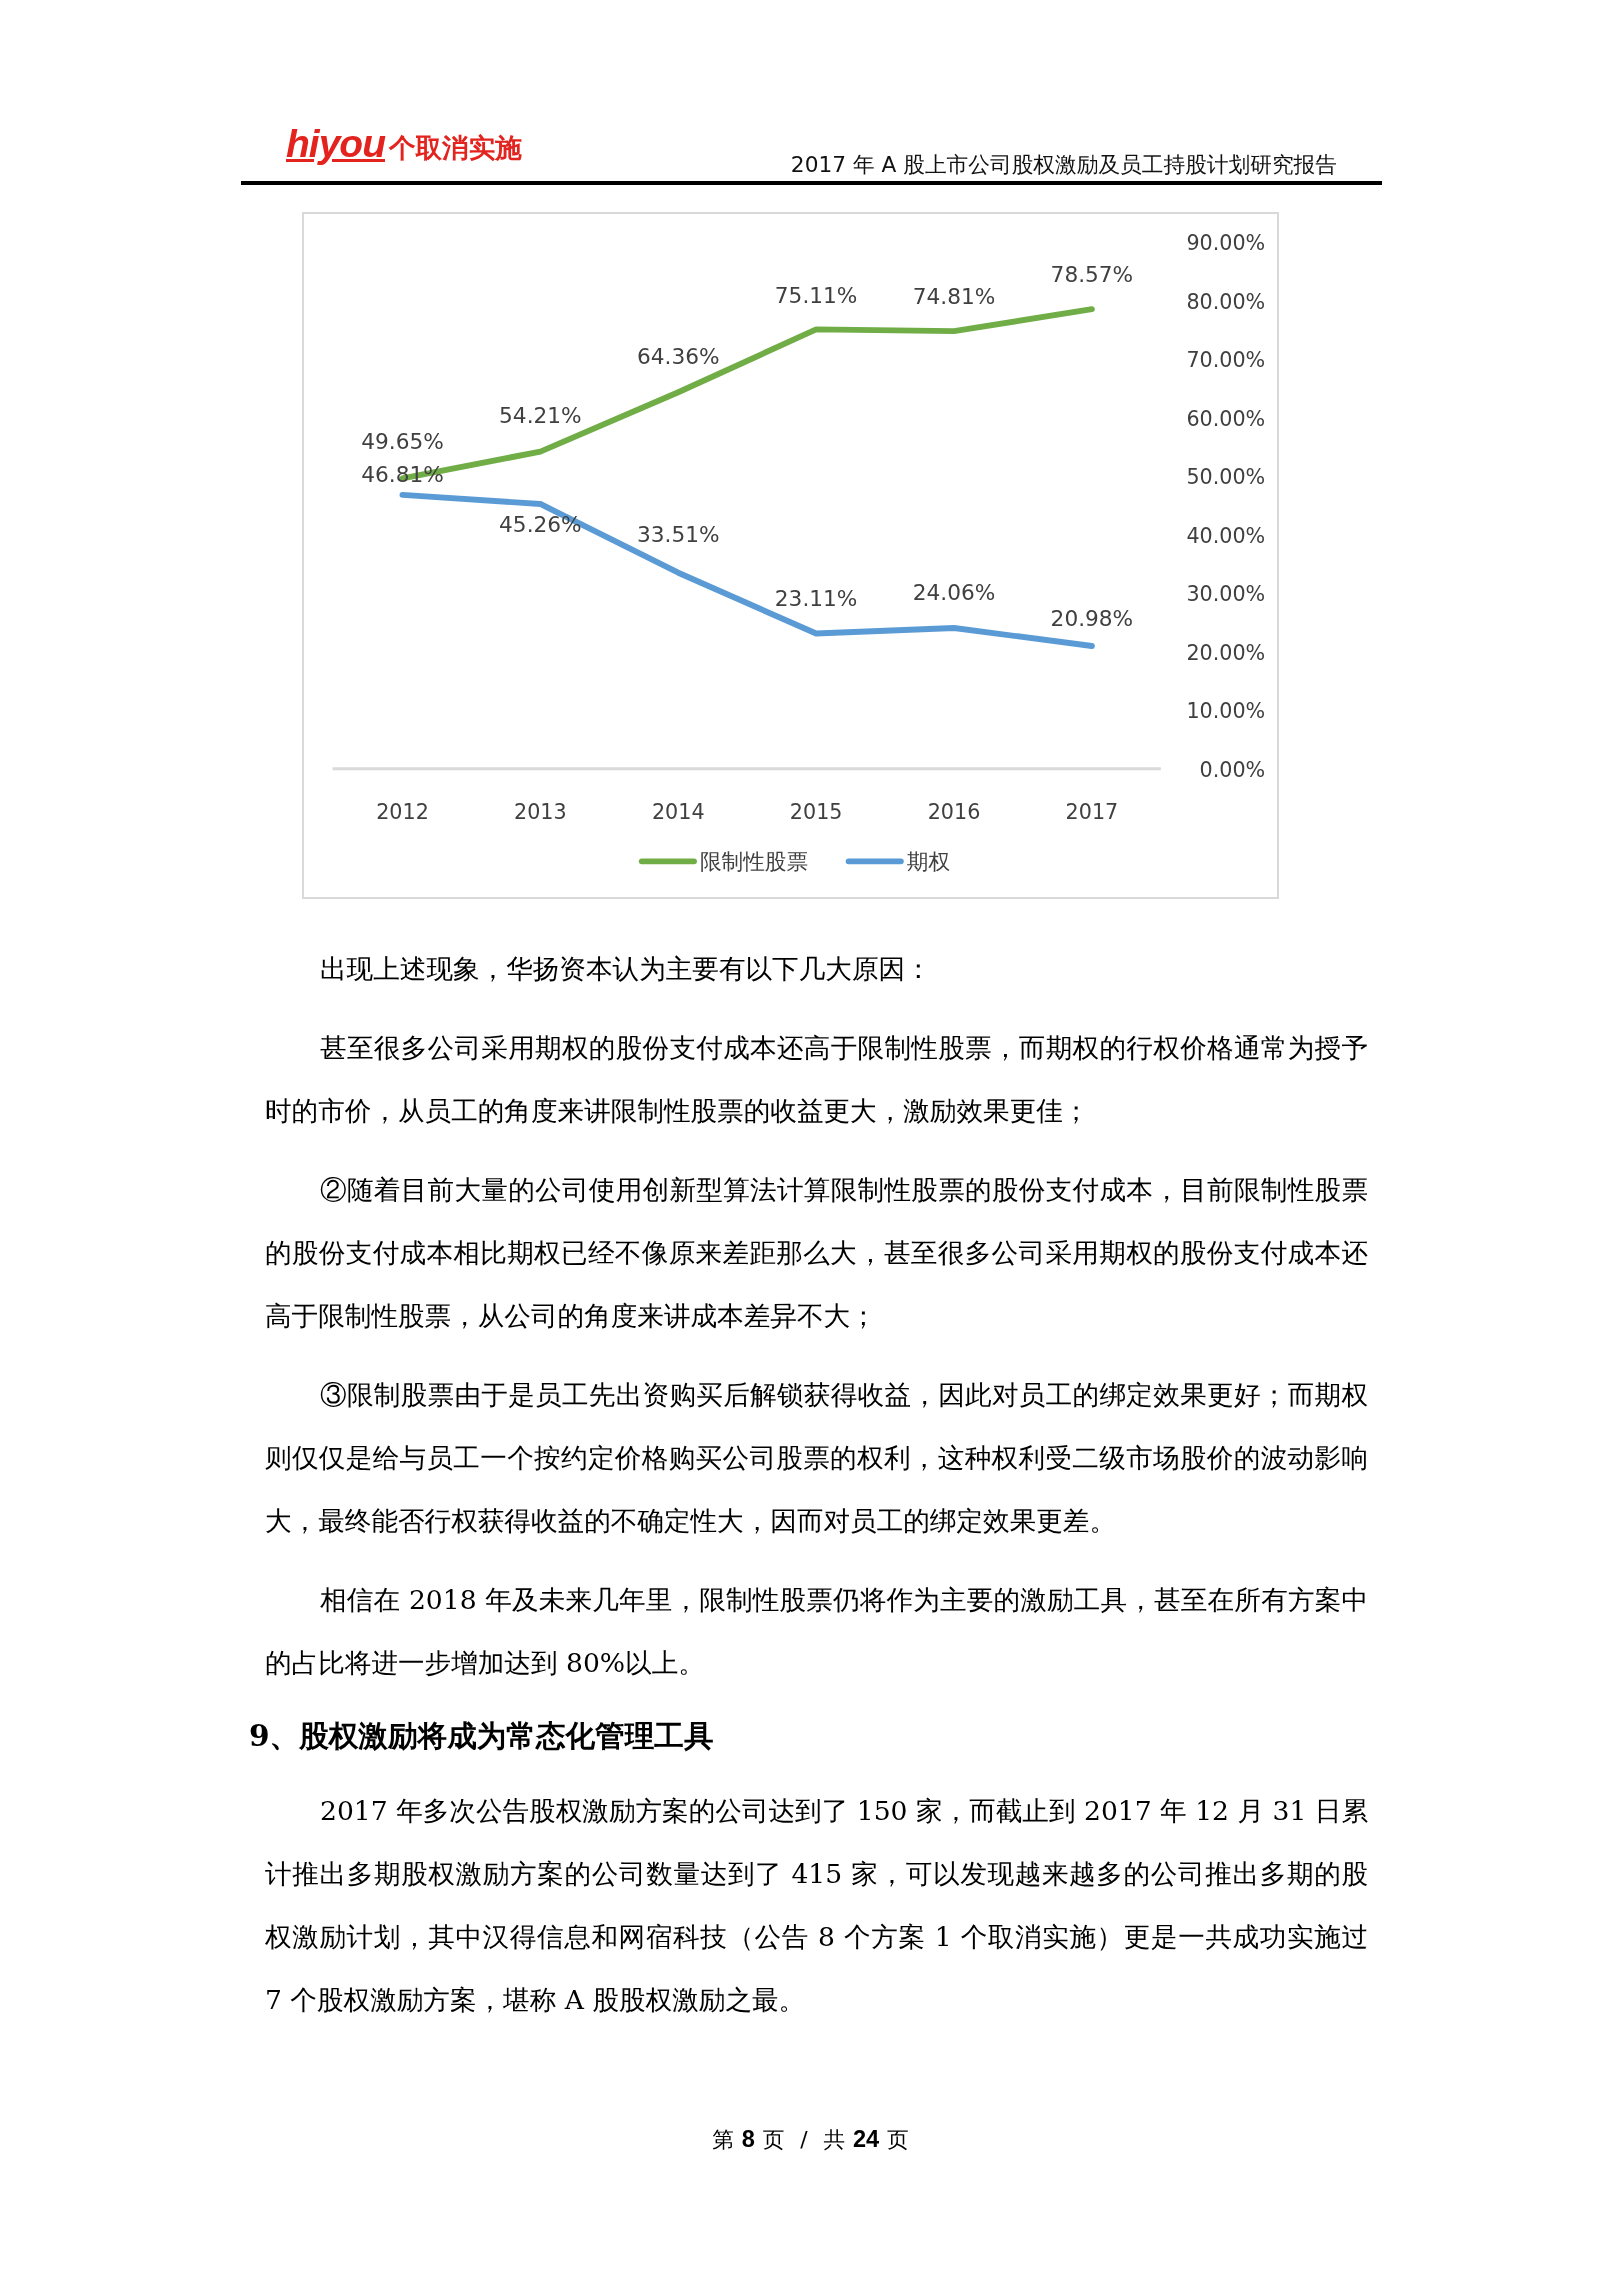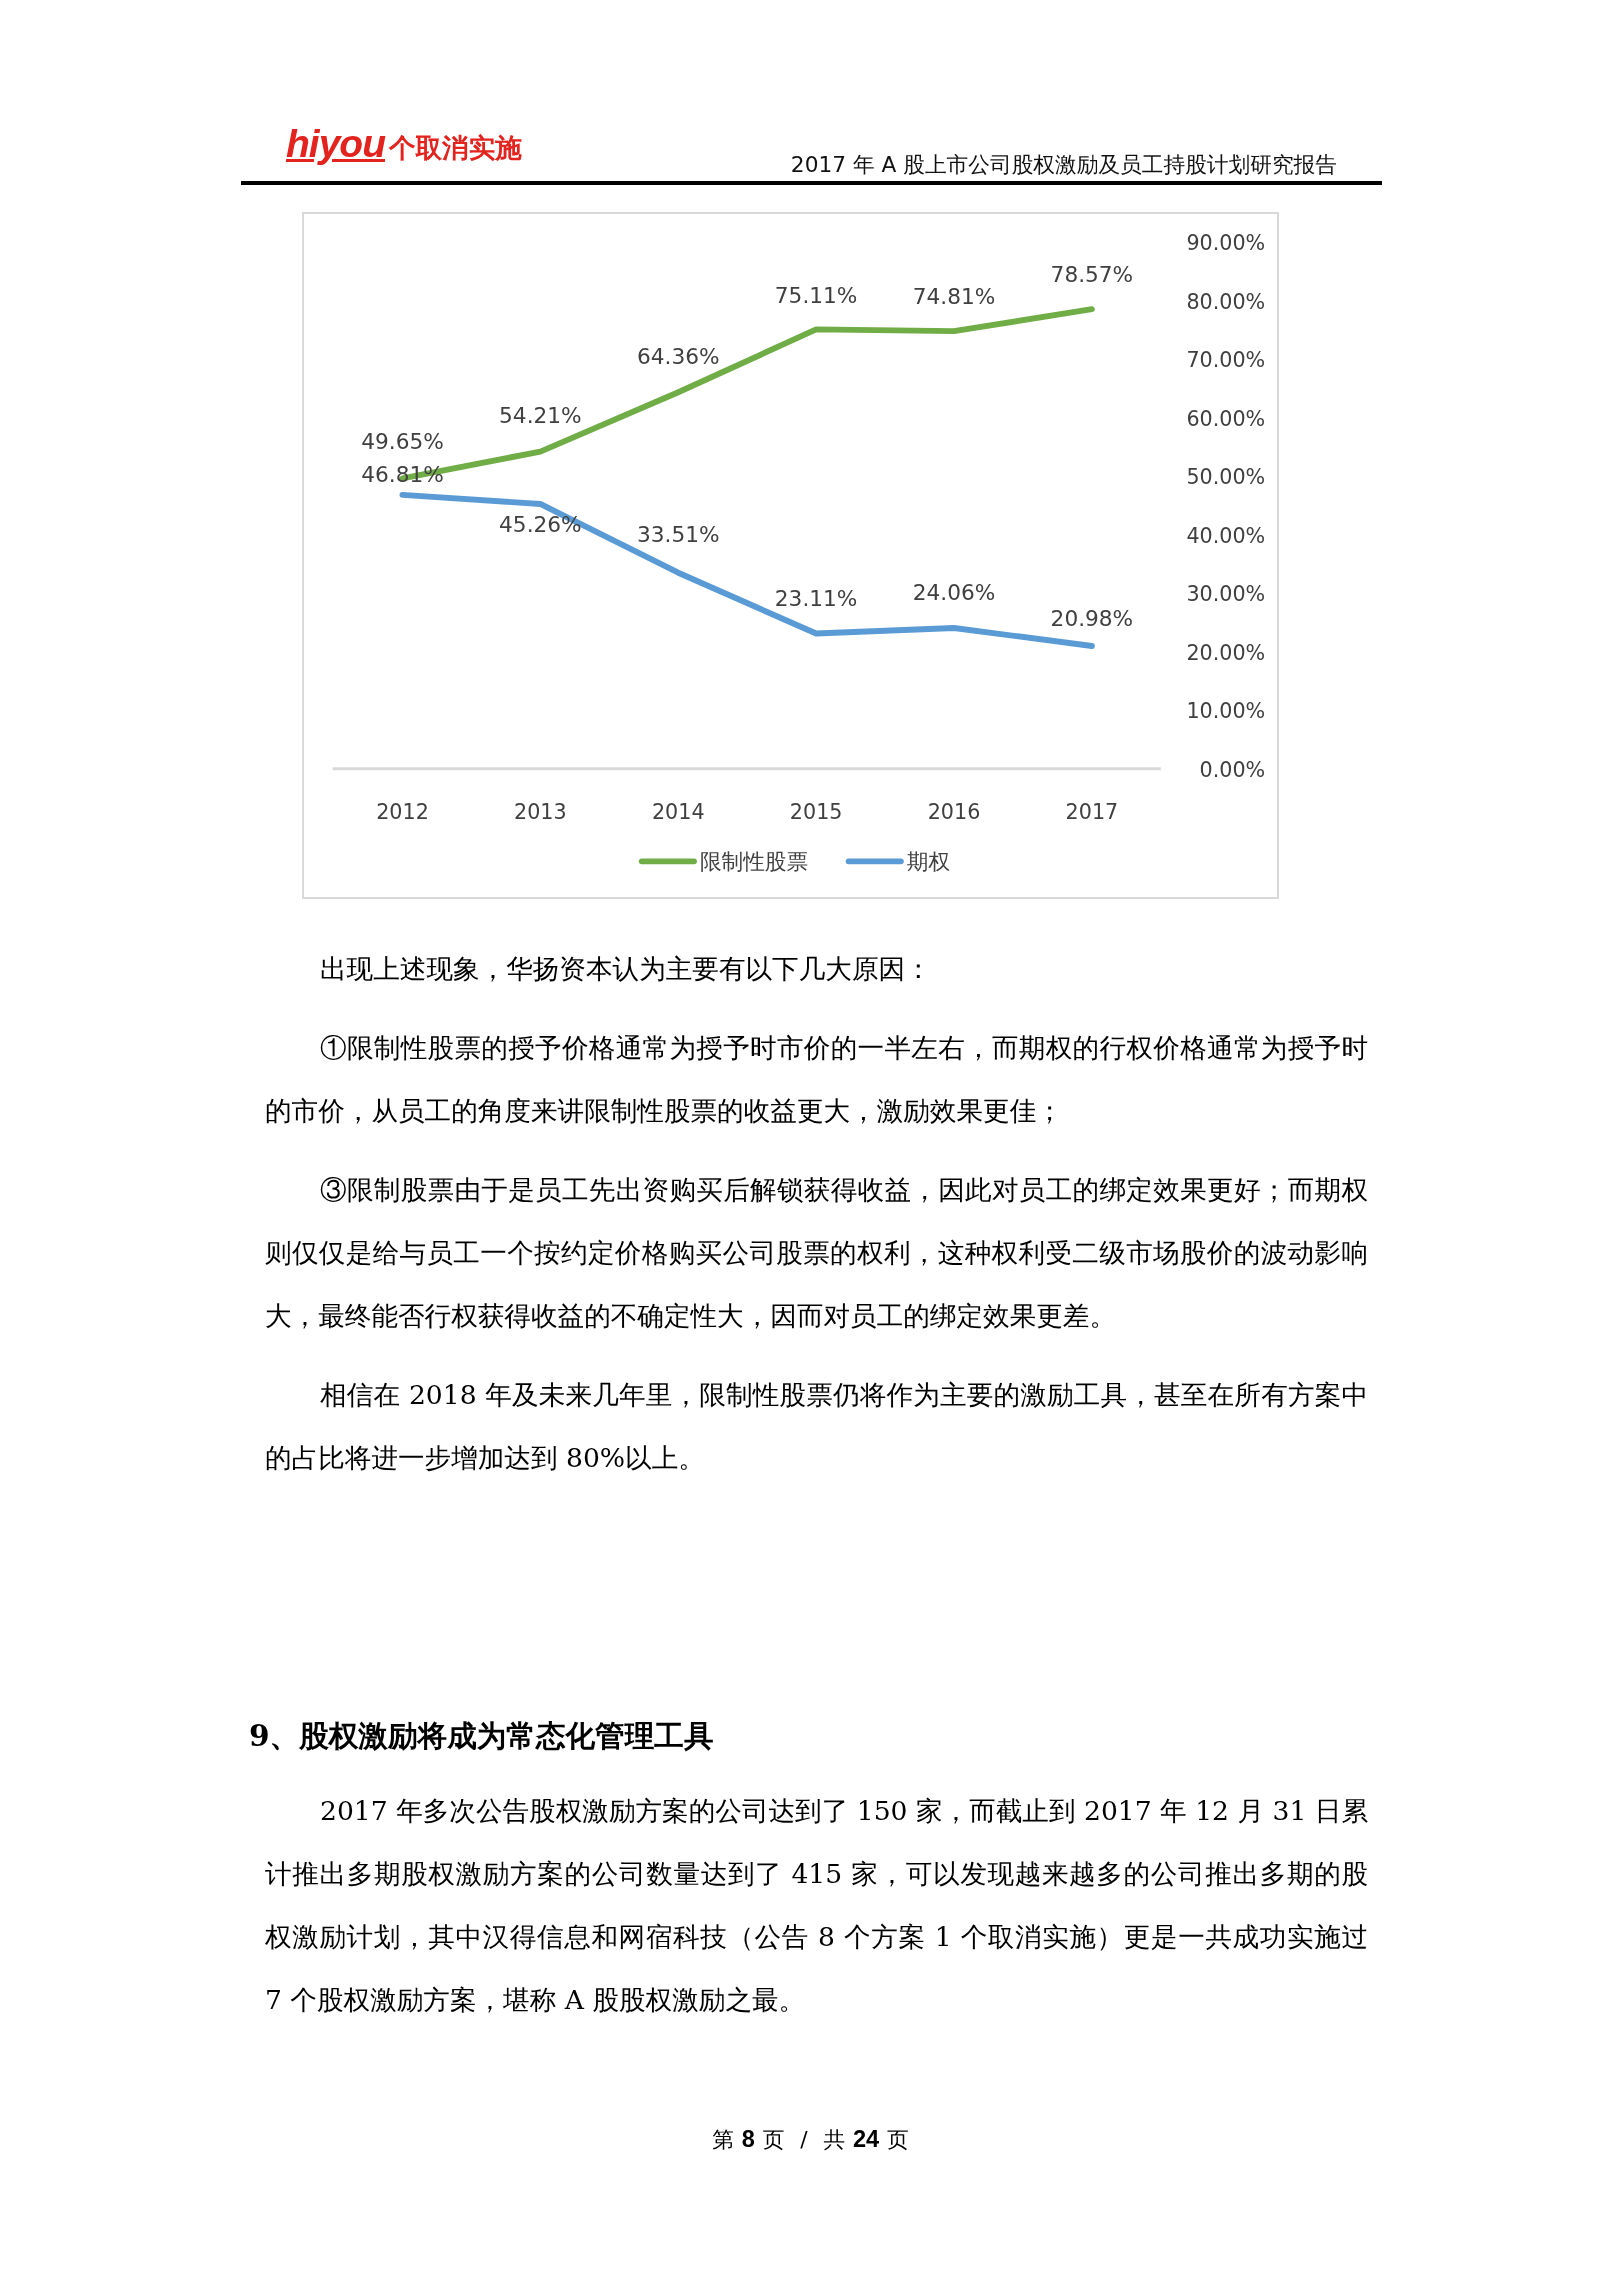--- a/index.html
+++ b/index.html
@@ -71,21 +71,22 @@
       <text x="800" y="418.37879999999996" text-anchor="middle" font-size="22" class="chart-text">20.98%</text>
       <line x1="343" y1="657" x2="396" y2="657" stroke="#70AD47" stroke-width="6" stroke-linecap="round"></line>
       <text x="402" y="665" font-size="22" class="chart-text">限制性股票</text>
       <line x1="553" y1="657" x2="606" y2="657" stroke="#5B9BD5" stroke-width="6" stroke-linecap="round"></line>
       <text x="612" y="665" font-size="22" class="chart-text">期权</text>
     </svg>
 </div>
 
 <div class="abs body-text" style="top:921px">
   <p class="para indent">出现上述现象，华扬资本认为主要有以下几大原因：</p>
-  <p class="para indent">①限制性股票的授予价格通常为授予时市价的一半左右，而期权的行权价格通常为授予时的市价，从员工的角度来讲限制性股票的收益更大，激励效果更佳；</p>
+  <p class="para indent">甚至很多公司采用期权的股份支付成本还高于限制性股票，而期权的行权价格通常为授予时的市价，从员工的角度来讲限制性股票的收益更大，激励效果更佳；</p>
+  <p class="para indent">②随着目前大量的公司使用创新型算法计算限制性股票的股份支付成本，目前限制性股票的股份支付成本相比期权已经不像原来差距那么大，甚至很多公司采用期权的股份支付成本还高于限制性股票，从公司的角度来讲成本差异不大；</p>
   <p class="para indent">③限制股票由于是员工先出资购买后解锁获得收益，因此对员工的绑定效果更好；而期权则仅仅是给与员工一个按约定价格购买公司股票的权利，这种权利受二级市场股价的波动影响大，最终能否行权获得收益的不确定性大，因而对员工的绑定效果更差。</p>
   <p class="para indent">相信在 2018 年及未来几年里，限制性股票仍将作为主要的激励工具，甚至在所有方案中的占比将进一步增加达到 80%以上。</p>
 </div>
 
 <h2 class="abs section-heading">9、股权激励将成为常态化管理工具</h2>
 
 <div class="abs body-text" style="top:1763px">
   <p class="para indent">2017 年多次公告股权激励方案的公司达到了 150 家，而截止到 2017 年 12 月 31 日累计推出多期股权激励方案的公司数量达到了 415 家，可以发现越来越多的公司推出多期的股权激励计划，其中汉得信息和网宿科技（公告 8 个方案 1 个取消实施）更是一共成功实施过 7 个股权激励方案，堪称 A 股股权激励之最。</p>
 </div>
 

